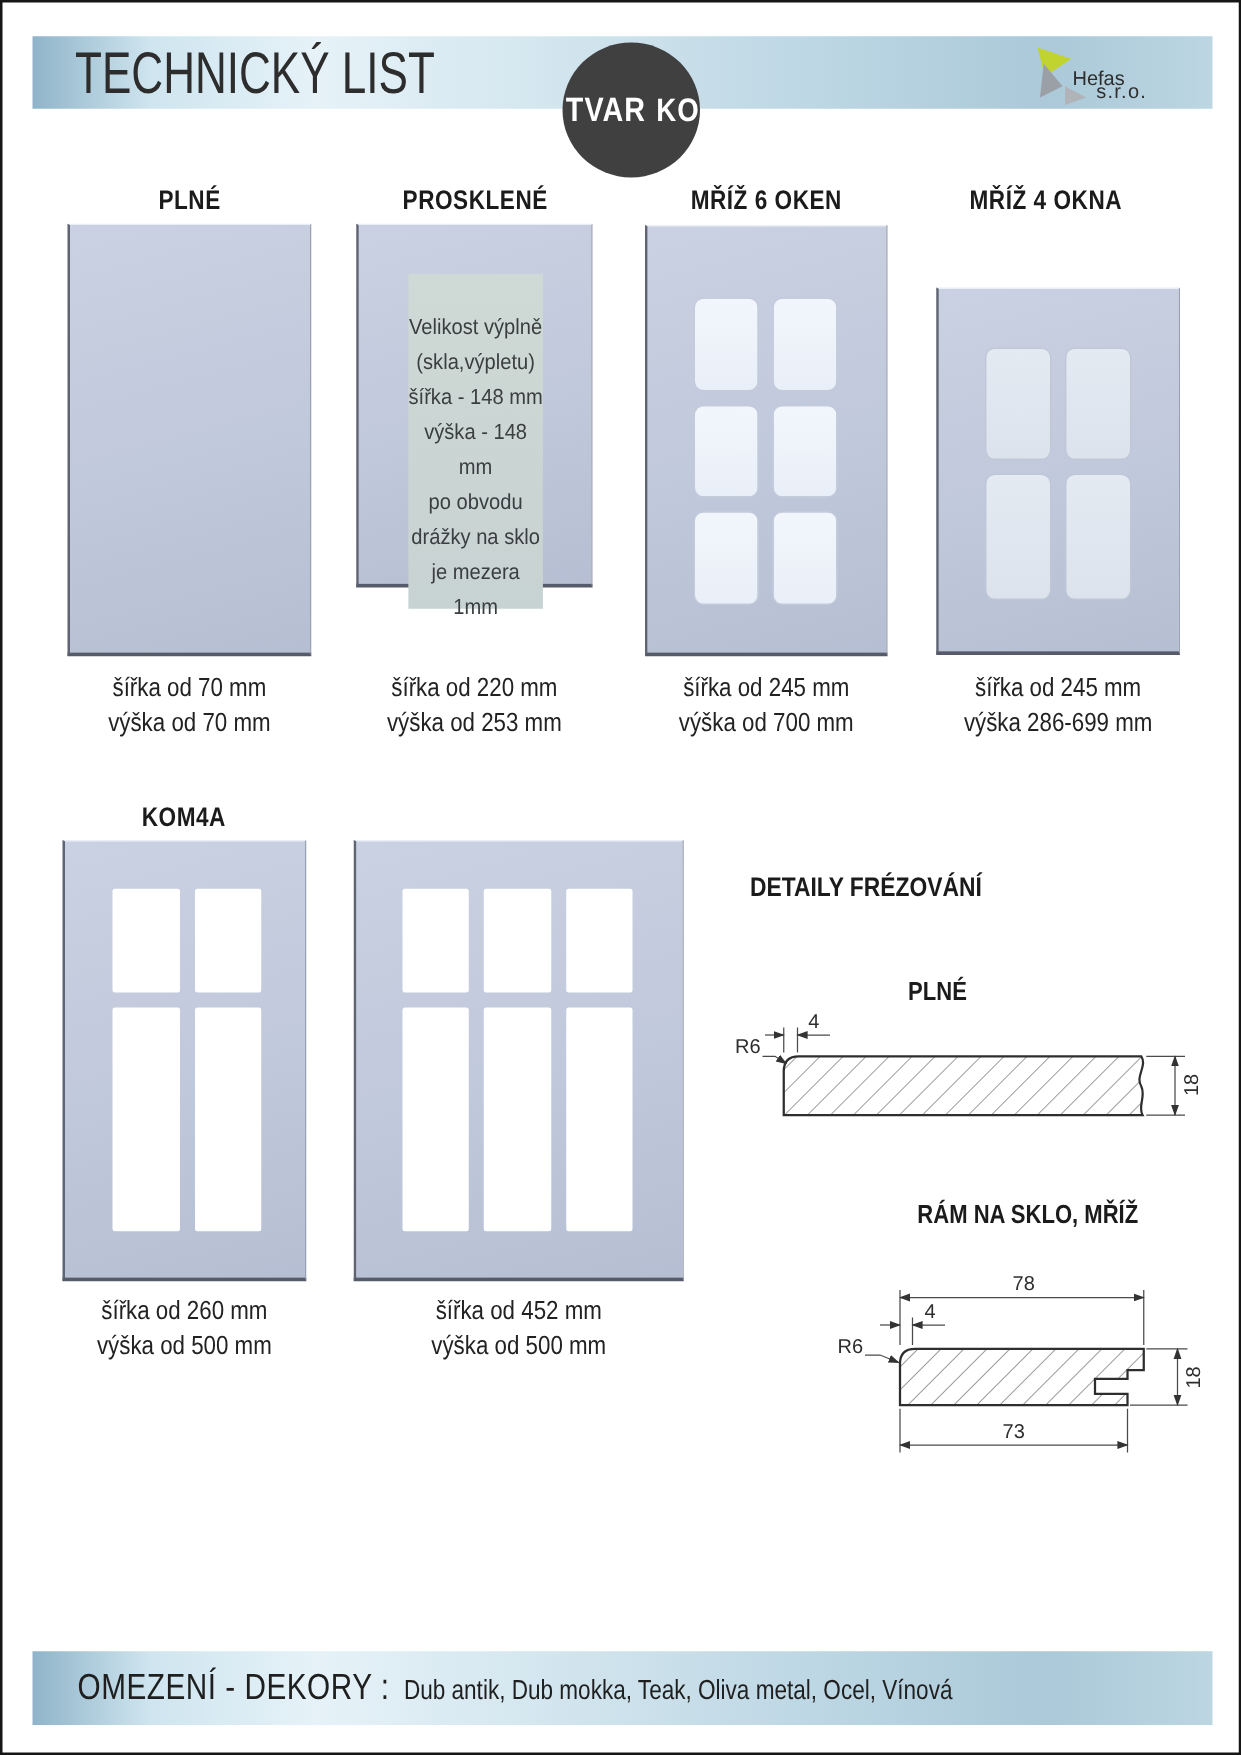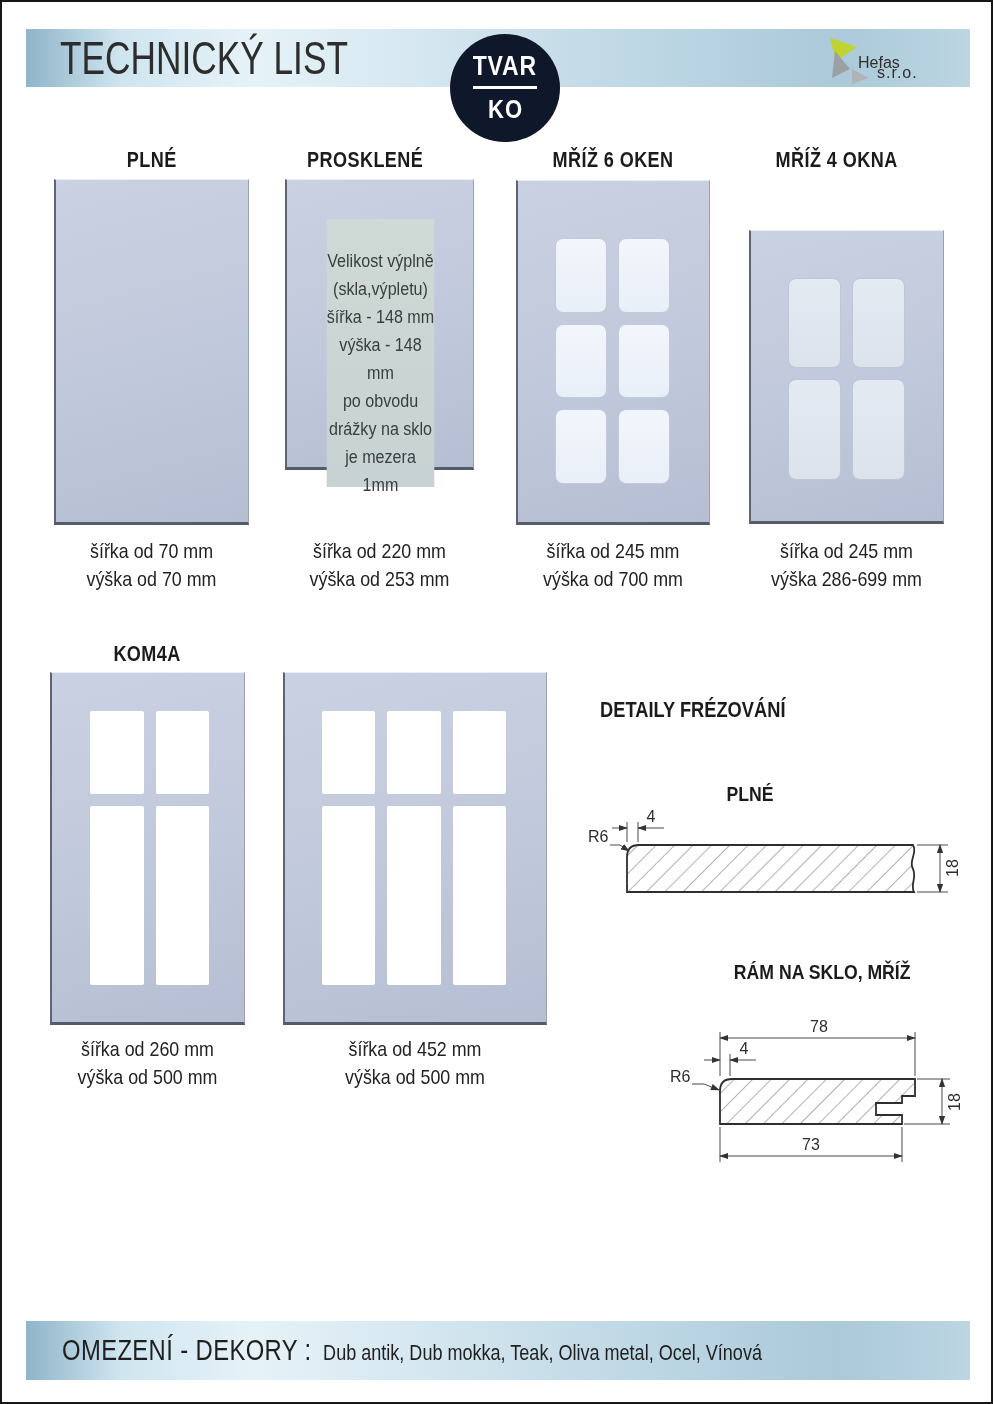--- a/index.html
+++ b/index.html
@@ -13,21 +13,21 @@
                    #d2e5ee 45%,#bdd7e4 66%,#abc9d9 86%,#bcd6e2 100%);text-align:right;}
   .header-band{top:27px;height:58px;}
   .footer-band{top:1319px;height:59px;display:flex;align-items:center;}
 
   .page-title{position:absolute;left:58px;top:27px;height:58px;line-height:58px;
         font-size:47px;font-weight:500;color:#2d2d2d;white-space:nowrap;}
   .cl{display:inline-block;transform:scaleX(0.75);transform-origin:0 50%;}
   .cx{display:inline-block;transform:scaleX(0.84);transform-origin:50% 50%;}
 
   .badge{position:absolute;left:448px;top:32px;width:110px;height:108px;
-        border-radius:50%;background:#0f172a;display:flex;flex-direction:column;
+        border-radius:50%;background:#404040;display:flex;flex-direction:row;
         align-items:center;justify-content:center;z-index:5;}
   .badge-top{font-size:27px;font-weight:700;color:#ffffff;letter-spacing:1px;
         transform:scaleX(0.85);}
   .badge-divider{width:64px;height:3px;background:#ffffff;margin:4px 0 5px 0;}
   .badge-bottom{font-size:26px;font-weight:700;color:#ffffff;letter-spacing:1px;
         transform:scaleX(0.85);}
 
   .logo{position:absolute;left:812px;top:28px;}
 
   
@@ -98,21 +98,21 @@
 
   <svg class="logo" width="135" height="60" viewBox="0 0 135 60">
     <polygon points="16,8 43,17 22,31" fill="#c1d32f"></polygon>
     <polygon points="21,21 36,39 18,48" fill="#9aa0a6"></polygon>
     <polygon points="38,39 55,48 38,54" fill="#b0b4b9"></polygon>
     <text x="44" y="38" font-size="26" fill="#85888c">Hefas</text>
     <text x="63" y="48" font-size="8" letter-spacing="1" fill="#9ba1a6">s.r.o.</text>
   </svg>
 
   <div class="heading" style="left:52px;width:195px;top:146px"><span class="cx">PLNÉ</span></div>
-  <div class="heading" style="left:269px;width:189px;top:146px"><span class="cx">PROSKLENÉ</span></div>
+  <div class="heading" style="left:284px;width:189px;top:146px"><span class="cx">PROSKLENÉ</span></div>
   <div class="heading" style="left:514px;width:194px;top:146px"><span class="cx">MŘÍŽ 6 OKEN</span></div>
   <div class="heading" style="left:737px;width:195px;top:146px"><span class="cx">MŘÍŽ 4 OKNA</span></div>
 
   <div class="door" style="left:52px;top:177px;width:195px;height:346px"></div>
 
   <div class="door" style="left:283px;top:177px;width:189px;height:291px">
     <div class="glass-note">
       <div>Velikost výplně</div>
       <div>(skla,výpletu)</div>
       <div>šířka - 148 mm</div>

